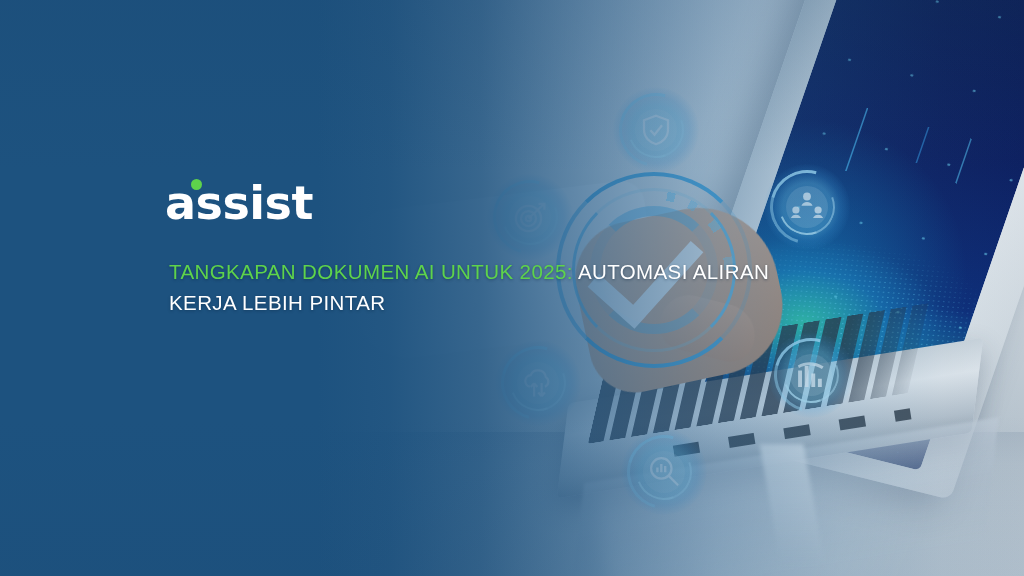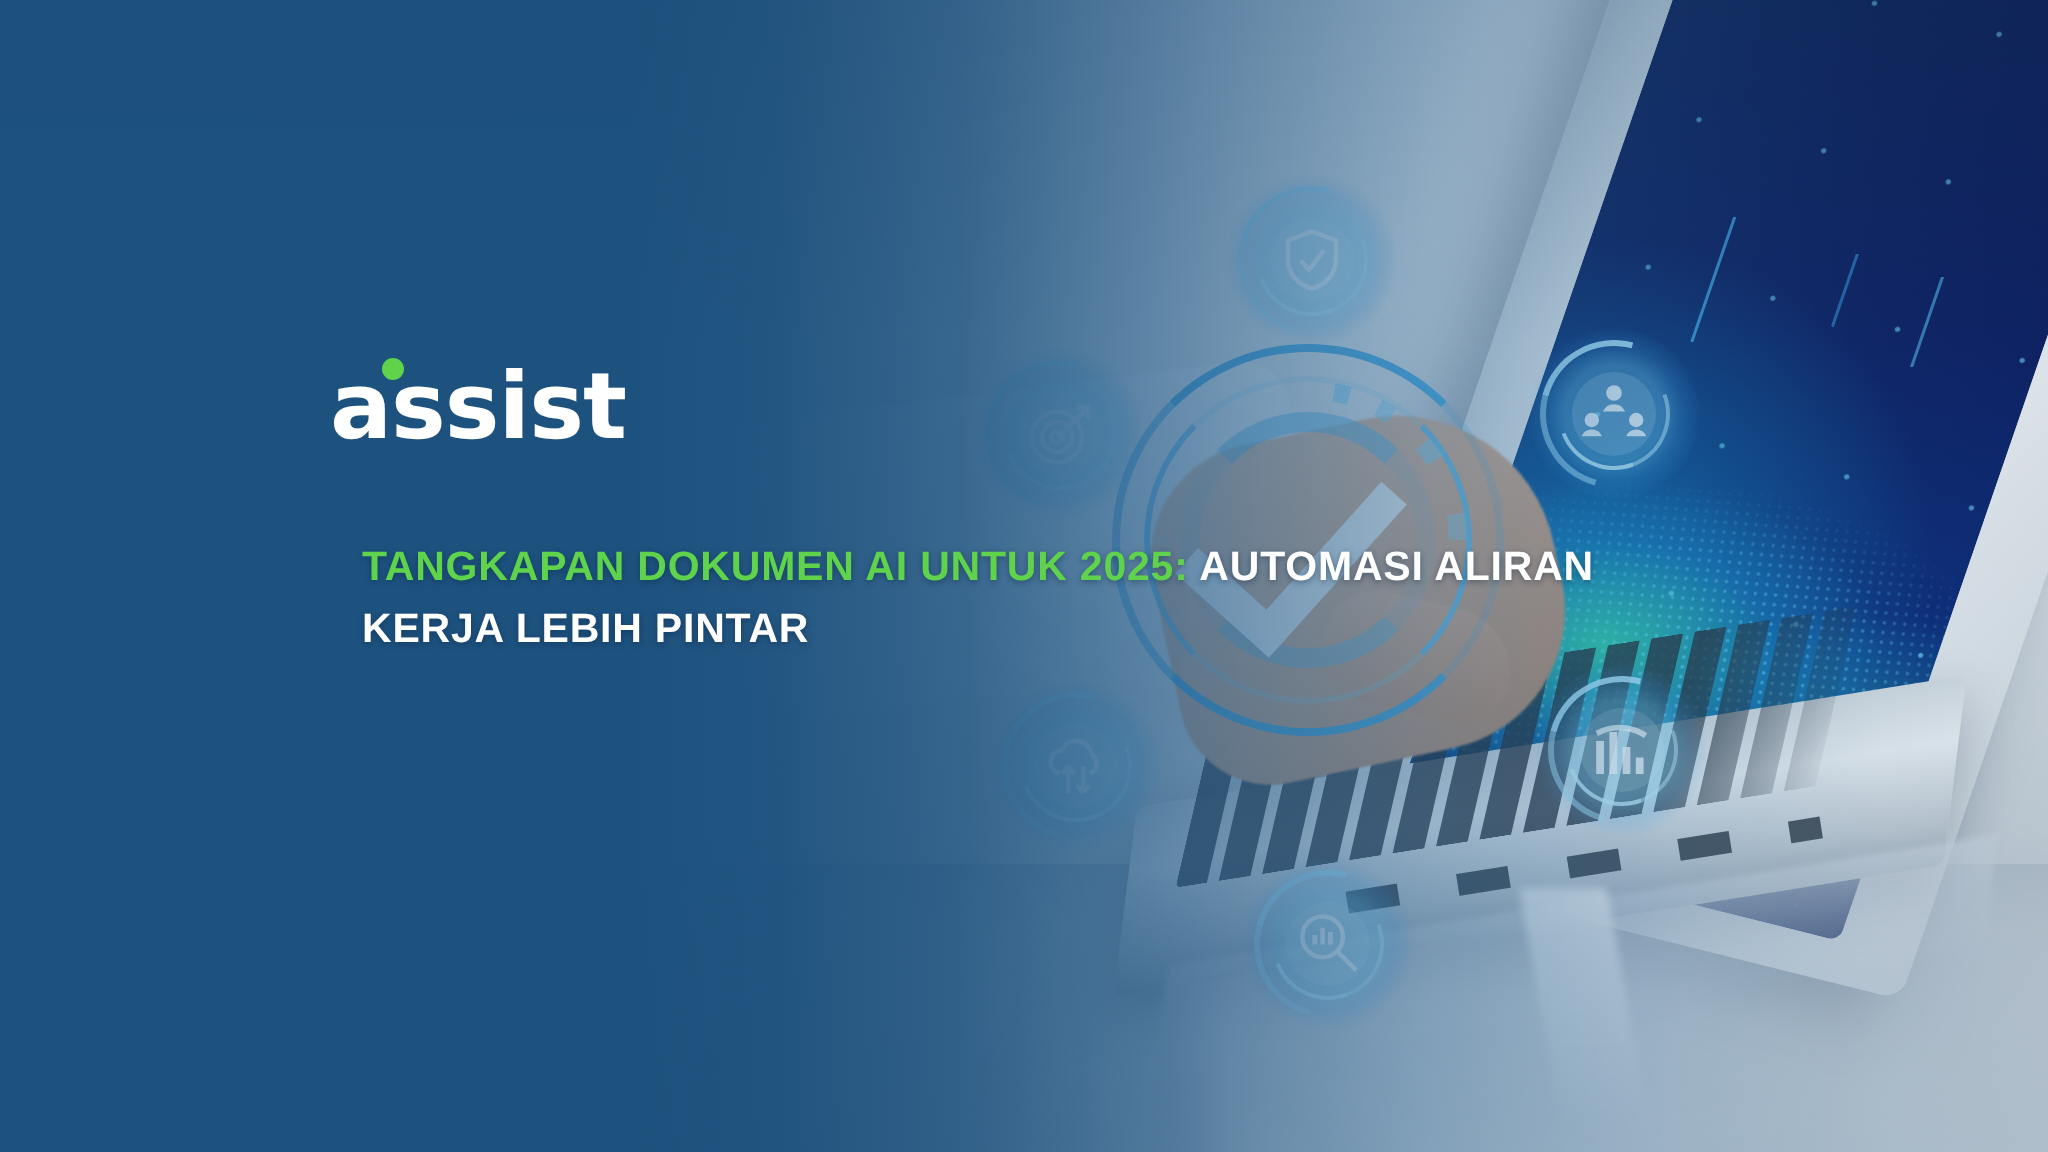--- a/index.html
+++ b/index.html
@@ -327,24 +327,24 @@
   }
   .logo-dot {
     position: absolute;
     left: 26px; top: -1px;
     width: 11px; height: 11px;
     border-radius: 50%;
     background: #5ED34B;
   }
 
   .headline {
-    margin: 16px;
+    margin: 4px;
     font-family: "Liberation Sans", sans-serif;
     font-size: 20.5px;
-    font-weight: 700;
+    font-weight: 400;
     line-height: 31px;
     letter-spacing: 0.4px;
     color: #ffffff;
     text-shadow: 0 1px 3px rgba(10,35,60,0.45);
   }
   .headline .accent { color: #5ED34B; }
 </style>
 </head>
 <body>
 

